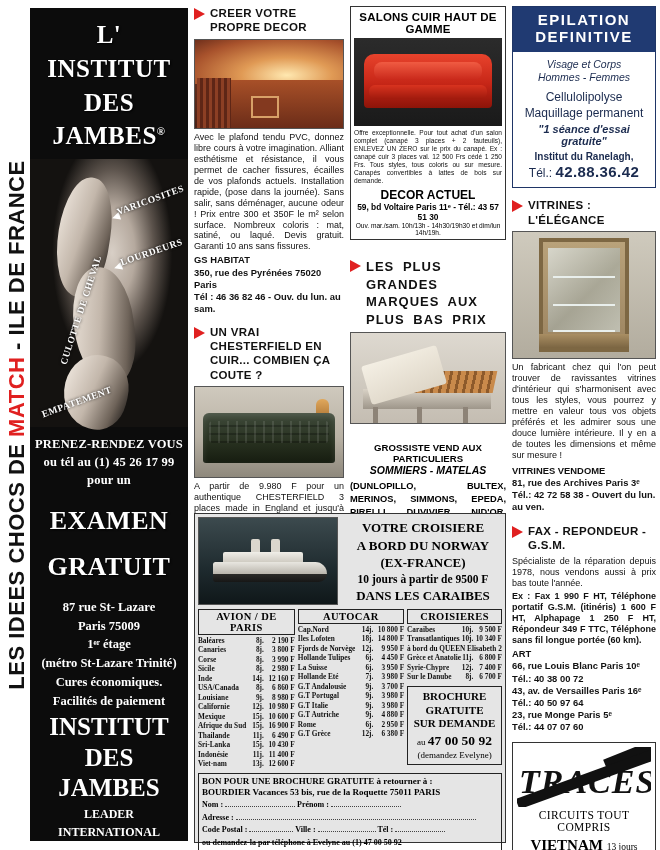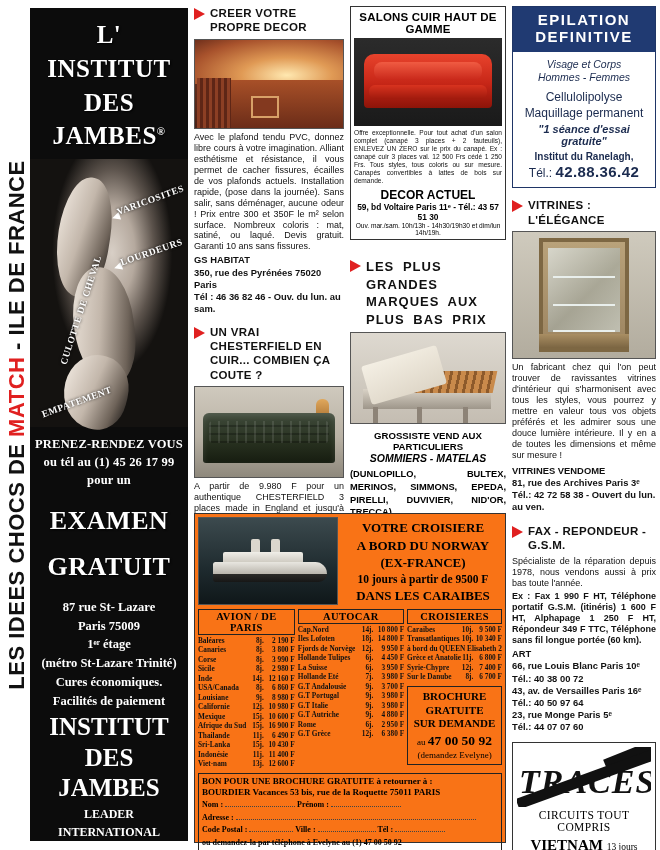--- a/index.html
+++ b/index.html
@@ -283,21 +283,21 @@
   }
   .tr-dest {
     text-align:center; font-family:"Liberation Serif", serif; font-weight:bold;
     font-size: 15px; line-height: 1.12;
   }
   .tr-dest .d { font-size: 9.5px; font-weight: normal; }
 
   
   .cruise {
     position: absolute; left: 194px; top: 513px; width: 312px; height: 330px;
-    border: 1px solid #333; background: #f97316; padding: 3px;
+    border: 1px solid #333; background: #e5e5e5; padding: 3px;
   }
   .cruise-top { display: flex; gap: 6px; align-items: flex-start; }
   .ship-photo {
     width: 140px; height: 88px; position: relative; overflow: hidden;
     background: linear-gradient(180deg,#3c4a4e 0%,#1e2a2e 60%,#0f1719 100%);
   }
   .ship-hull {
     position: absolute; left: 14px; right: 10px; bottom: 22px; height: 20px;
     background: linear-gradient(180deg,#e8e6e0 0%,#b9b5ac 60%,#2a2a28 61%,#171716 100%);
     border-radius: 3px 14px 10px 4px;
@@ -461,21 +461,21 @@
         <div class="hdr-txt" style="font-size:13px;line-height:1.35;letter-spacing:1px;word-spacing:4px">LES PLUS GRANDES MARQUES AUX PLUS BAS PRIX</div>
       </div>
       <div class="bed-photo photo-frame">
         <div class="bed-base"></div>
         <div class="bed-slats"></div>
         <div class="bed-mat"></div>
         <div class="bed-leg" style="left:22px"></div>
         <div class="bed-leg" style="left:66px"></div>
         <div class="bed-leg" style="left:112px"></div>
       </div>
-      <div style="text-align:center;font-weight:bold;font-size:9.6px;margin-top:6px">GROSSISTE VEND AUX PARTICULIERS</div>
+      <div style="text-align:center;font-weight:bold;font-size:9.6px;margin-top:18px">GROSSISTE VEND AUX PARTICULIERS</div>
       <div style="text-align:center;font-weight:bold;font-style:italic;font-size:10.5px">SOMMIERS - MATELAS</div>
       <div style="font-weight:bold;font-size:9.3px;line-height:1.35;text-align:justify;margin-top:4px">(DUNLOPILLO, BULTEX, MERINOS, SIMMONS, EPEDA, PIRELLI, DUVIVIER, NID'OR, TRECCA)</div>
       <div style="font-size:9.3px;line-height:1.45;text-align:justify;margin-top:4px">- 30% à -50% du prix magasin le défi de trouver moins cher, prix communiqués par téléphone.</div>
       <div style="font-size:8px;line-height:1.35;margin-top:3px">Lundi 14 h à 19 h. - Mardi au samedi 10h à 19h - Dimanche 11h à 18h</div>
       <div style="font-weight:bold;font-size:10.5px;margin-top:6px">Tél : 48 45 83 00</div>
       <div style="font-weight:bold;font-size:9.4px;margin-top:4px">(Vente directe sur dépôt)</div>
     </div>
   </div>
 
   <div class="col4">

